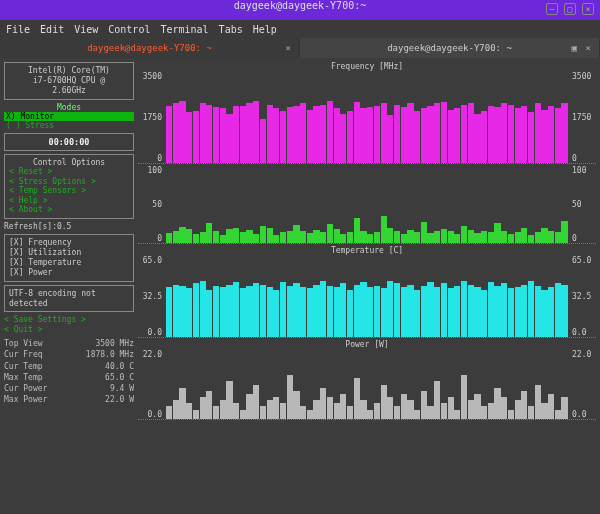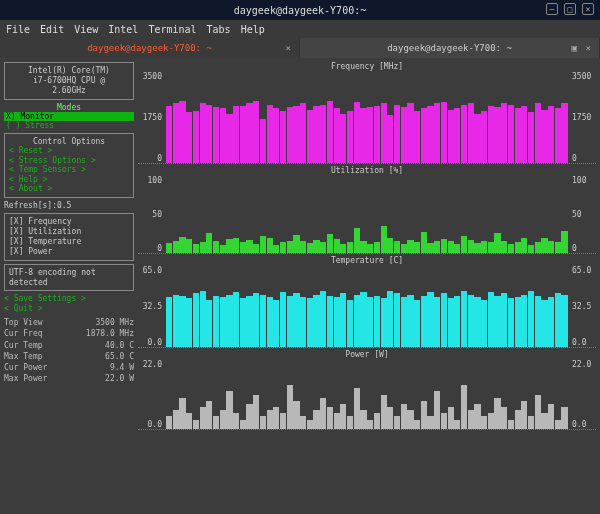--- a/index.html
+++ b/index.html
@@ -5,22 +5,22 @@
   * { box-sizing: border-box; margin: 0; padding: 0; }
   body {
     width: 600px; height: 514px;
     background: #2a2a2a;
     font-family: "DejaVu Sans Mono", monospace;
     font-size: 8.5px;
     color: #ccc;
     overflow: hidden;
   }
   .titlebar {
-    height: 20px; background: #0f172a;
-    display: flex; align-items: center; justify-content: center;
+    height: 20px; background: #6d28d9;
+    display: flex; align-items: flex-start; justify-content: center;
     color: #ddd; font-size: 10px;
     position: relative;
   }
   .win-controls { position:absolute; right:6px; top:3px; display:flex; gap:6px; }
   .win-btn { width:12px; height:12px; border:1px solid #888; border-radius:2px; display:flex; align-items:center; justify-content:center; font-size:8px; color:#aaa;}
   .menubar {
     height: 18px; background: #3a3a3a;
     display: flex; align-items: center;
     padding: 0 6px; gap: 10px;
     color: #ddd; font-size: 10px;
@@ -91,21 +91,21 @@
     <div class="win-btn">–</div>
     <div class="win-btn">□</div>
     <div class="win-btn">×</div>
   </div>
 </div>
 
 <div class="menubar">
   <span>File</span>
   <span>Edit</span>
   <span>View</span>
-  <span>Intel</span>
+  <span>Control</span>
   <span>Terminal</span>
   <span>Tabs</span>
   <span>Help</span>
 </div>
 
 <div class="tabbar">
   <div class="tab active">
     <span>daygeek@daygeek-Y700: ~</span>
     <span class="tab-x">×</span>
   </div>
@@ -121,20 +121,21 @@
     <div class="box cpu-box">
       <div>Intel(R) Core(TM)</div>
       <div>i7-6700HQ CPU @</div>
       <div>2.60GHz</div>
     </div>
     <div>
       <div class="section-title">Modes</div>
       <div class="mode-row mode-monitor">X) Monitor</div>
       <div class="mode-row mode-stress">( ) Stress</div>
     </div>
+    <div class="box timer">00:00:00</div>
     <div class="box">
       <div class="ctl-title">Control Options</div>
       <div class="ctl-item">&lt; Reset          &gt;</div>
       <div class="ctl-item">&lt; Stress Options &gt;</div>
       <div class="ctl-item">&lt; Temp Sensors   &gt;</div>
       <div class="ctl-item">&lt; Help           &gt;</div>
       <div class="ctl-item">&lt; About          &gt;</div>
     </div>
     <div class="refresh">Refresh[s]:0.5</div>
     <div class="box checks">
@@ -248,21 +249,20 @@
             <div style="height: 65.7143%;"></div>
           </div>
         <div class="y-labels right" id="yr0">
             <div>3500</div>
             <div>1750</div>
             <div>0</div>
           </div>
       </div>
     </div>
     <div class="chart-block util">
-      <div class="chart-title">Utilization [%]</div>
       <div class="chart-area h-util">
         <div class="y-labels" id="yl1">
             <div>100</div>
             <div>50</div>
             <div>0</div>
           </div>
         <div class="bars" id="bars1">
             <div style="height: 13%;"></div>
             <div style="height: 16%;"></div>
             <div style="height: 21%;"></div>

